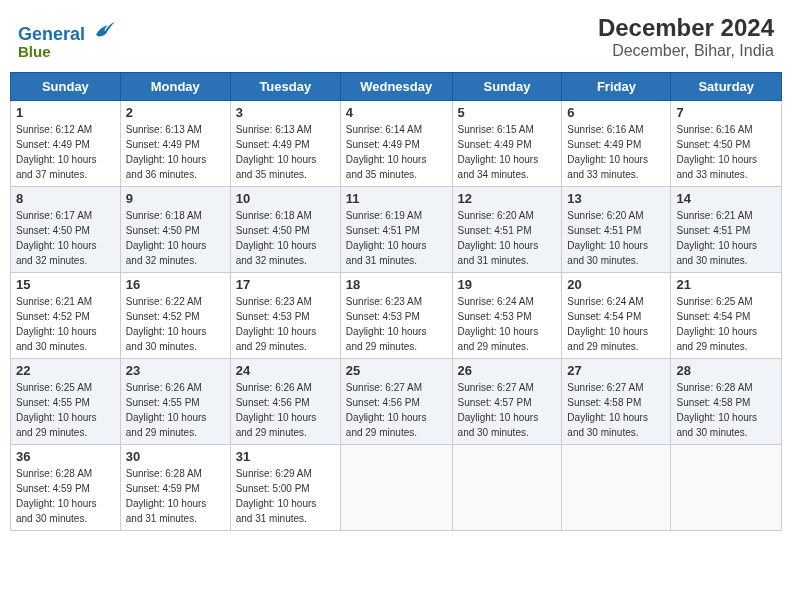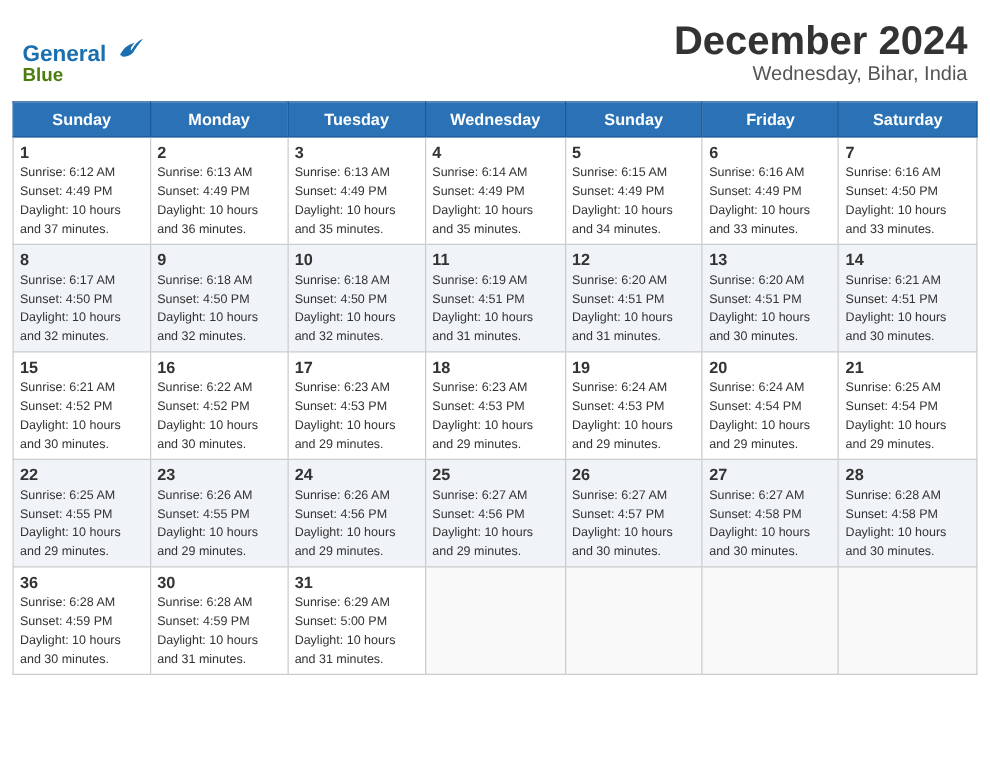--- a/index.html
+++ b/index.html
@@ -14,21 +14,21 @@
       display: flex;
       justify-content: space-between;
       align-items: flex-end;
       margin-bottom: 8px;
       padding: 4px 8px;
     }
     .title-section {
       text-align: right;
     }
     .month-title {
-      font-size: 32px;
+      font-size: 24px;
       font-weight: bold;
       color: #333;
     }
     .location {
       font-size: 16px;
       color: #555;
     }
     .calendar {
       width: 100%;
       border-collapse: collapse;
@@ -104,21 +104,21 @@
           <svg class="logo-bird" viewBox="0 0 30 24" xmlns="http://www.w3.org/2000/svg">
             <path d="M5 18 Q10 8 20 6 Q15 10 16 14 Q22 4 28 2 Q20 12 18 16 Q14 20 8 20 Z" fill="#1a6faf"></path>
           </svg>
         </span>
       </div>
       <div style="color:#4d7c0f; font-size:15px; font-weight:bold; margin-top:-2px;">Blue</div>
     </div>
   </div>
   <div class="title-section">
     <div class="month-title">December 2024</div>
-    <div class="location">Wednesday, Bihar, India</div>
+    <div class="location">December, Bihar, India</div>
   </div>
 </div>
 
 <table class="calendar">
   <thead>
     <tr>
       <th>Sunday</th>
       <th>Monday</th>
       <th>Tuesday</th>
       <th>Wednesday</th>

